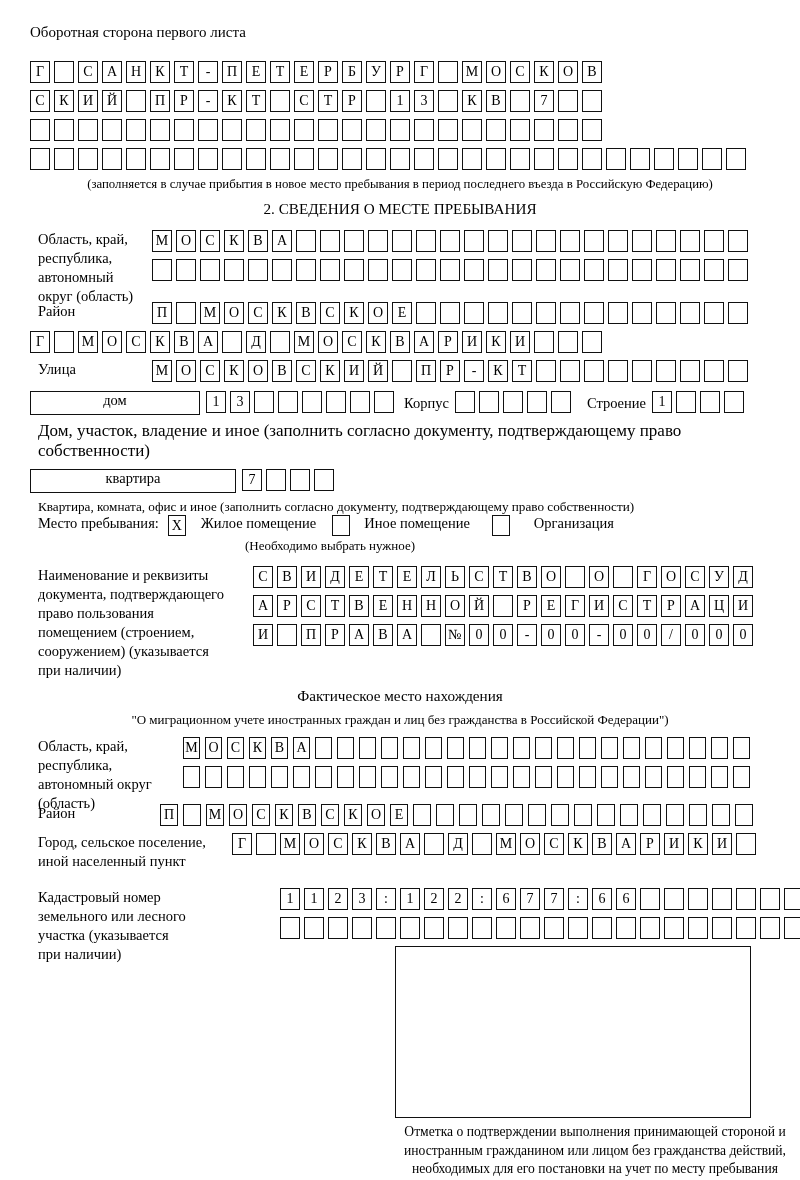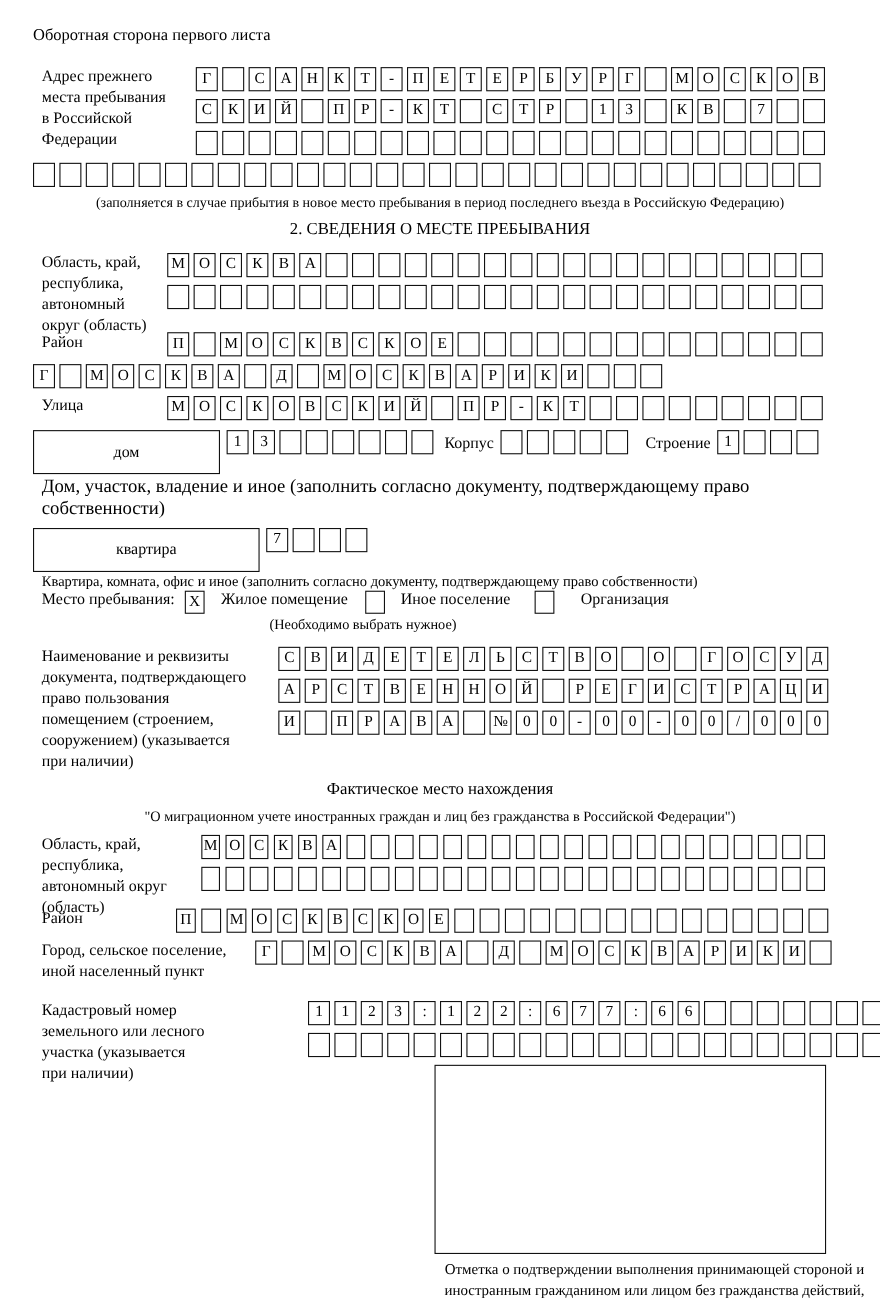--- a/index.html
+++ b/index.html
@@ -30,22 +30,22 @@
 
   .clamp58 { height:58px; overflow:visible; }
   .clamp29 { height:29px; overflow:visible; }
   .clamp87 { height:87px; overflow:visible; }
 
   .caption { font-size:12.8px; }
   .center { text-align:center; }
   .sec-title { text-align:center; font-weight:normal; font-size:15.2px; margin:8px 0 12px 0; }
 
   .fieldbox {
-    display:inline-flex; align-items:center; justify-content:center;
-    border:1.6px solid #111; height:40px; font-size:14.5px; vertical-align:top;
+    display:inline-flex; justify-content:center;
+    border:1.6px solid #111; height:24px; font-size:14.5px; vertical-align:top;
     margin-right:6px;
   }
   .fb170 { width:170px; } .fb206 { width:206px; }
   .inline-lbl { font-size:14.5px; line-height:24px; display:inline-block; vertical-align:top; }
 
   .stayrow { display:flex; align-items:flex-start; font-size:14.5px; }
   .chk {
     display:inline-block; width:18px; height:21px; border:1.6px solid #111;
     text-align:center; font-size:14px; line-height:19px; flex:0 0 auto;
   }
@@ -60,24 +60,20 @@
   }
 </style>
 </head>
 <body>
 
 <div class="page">
 
   <div class="hdr-note">Оборотная сторона первого листа</div>
 
   <div class="frow" style="margin-top:20px;">
-    <div class="lbl w148">Адрес прежнего
-места пребывания
-в Российской
-Федерации</div>
     <div>
       <div class="cellrow"><span class="cell">Г</span><span class="cell"></span><span class="cell">С</span><span class="cell">А</span><span class="cell">Н</span><span class="cell">К</span><span class="cell">Т</span><span class="cell">-</span><span class="cell">П</span><span class="cell">Е</span><span class="cell">Т</span><span class="cell">Е</span><span class="cell">Р</span><span class="cell">Б</span><span class="cell">У</span><span class="cell">Р</span><span class="cell">Г</span><span class="cell"></span><span class="cell">М</span><span class="cell">О</span><span class="cell">С</span><span class="cell">К</span><span class="cell">О</span><span class="cell">В</span></div>
       <div class="cellrow"><span class="cell">С</span><span class="cell">К</span><span class="cell">И</span><span class="cell">Й</span><span class="cell"></span><span class="cell">П</span><span class="cell">Р</span><span class="cell">-</span><span class="cell">К</span><span class="cell">Т</span><span class="cell"></span><span class="cell">С</span><span class="cell">Т</span><span class="cell">Р</span><span class="cell"></span><span class="cell">1</span><span class="cell">3</span><span class="cell"></span><span class="cell">К</span><span class="cell">В</span><span class="cell"></span><span class="cell">7</span><span class="cell"></span><span class="cell"></span></div>
       <div class="cellrow"><span class="cell"></span><span class="cell"></span><span class="cell"></span><span class="cell"></span><span class="cell"></span><span class="cell"></span><span class="cell"></span><span class="cell"></span><span class="cell"></span><span class="cell"></span><span class="cell"></span><span class="cell"></span><span class="cell"></span><span class="cell"></span><span class="cell"></span><span class="cell"></span><span class="cell"></span><span class="cell"></span><span class="cell"></span><span class="cell"></span><span class="cell"></span><span class="cell"></span><span class="cell"></span><span class="cell"></span></div>
     </div>
   </div>
   <div class="cellrow"><span class="cell"></span><span class="cell"></span><span class="cell"></span><span class="cell"></span><span class="cell"></span><span class="cell"></span><span class="cell"></span><span class="cell"></span><span class="cell"></span><span class="cell"></span><span class="cell"></span><span class="cell"></span><span class="cell"></span><span class="cell"></span><span class="cell"></span><span class="cell"></span><span class="cell"></span><span class="cell"></span><span class="cell"></span><span class="cell"></span><span class="cell"></span><span class="cell"></span><span class="cell"></span><span class="cell"></span><span class="cell"></span><span class="cell"></span><span class="cell"></span><span class="cell"></span><span class="cell"></span><span class="cell"></span></div>
   <div class="caption center">(заполняется в случае прибытия в новое место пребывания в период последнего въезда в Российскую Федерацию)</div>
 
   <div class="sec-title">2. СВЕДЕНИЯ О МЕСТЕ ПРЕБЫВАНИЯ</div>
@@ -119,21 +115,21 @@
         <span>квартира</span>
       </span><span class="cellrow" style="display:inline-block;"><span class="cell">7</span><span class="cell"></span><span class="cell"></span><span class="cell"></span></span>
   </div>
   <div class="caption" style="font-size:13.2px; padding-left:8px; margin-top:1px;">Квартира, комната, офис и иное (заполнить согласно документу, подтверждающему право собственности)</div>
 
   <div class="stayrow">
     <span style="padding-left:8px;">Место пребывания:</span>
     <span class="chk" style="margin-left:9px;">X</span>
     <span style="margin-left:15px;">Жилое помещение</span>
     <span class="chk" style="margin-left:16px;"></span>
-    <span style="margin-left:14px;">Иное поселение</span>
+    <span style="margin-left:14px;">Иное помещение</span>
     <span class="chk" style="margin-left:22px;"></span>
     <span style="margin-left:24px;">Организация</span>
   </div>
   <div class="stay-note">(Необходимо выбрать нужное)</div>
 
   <div class="frow clamp87" style="margin-top:12px;">
     <div class="lbl w223">Наименование и реквизиты
 документа, подтверждающего
 право пользования
 помещением (строением,

